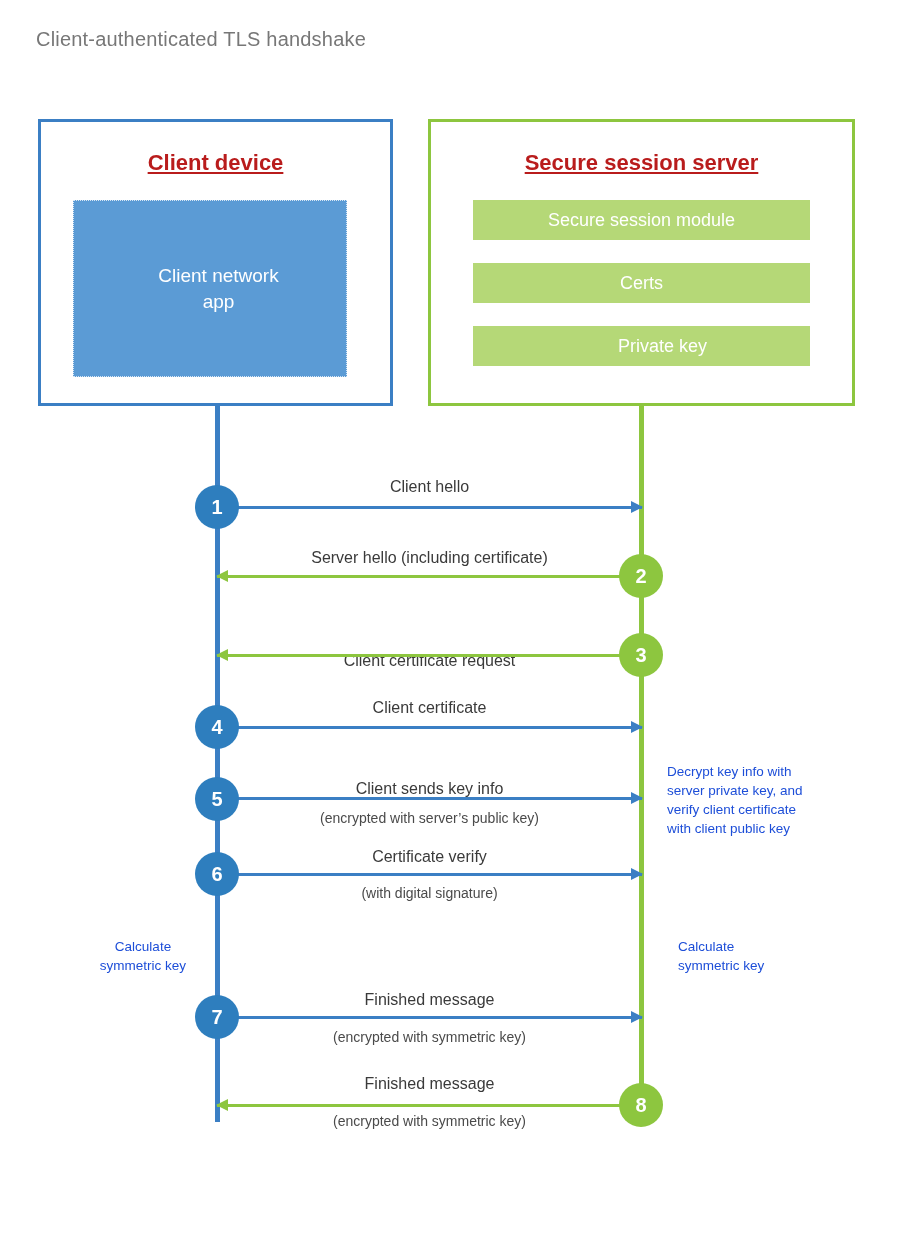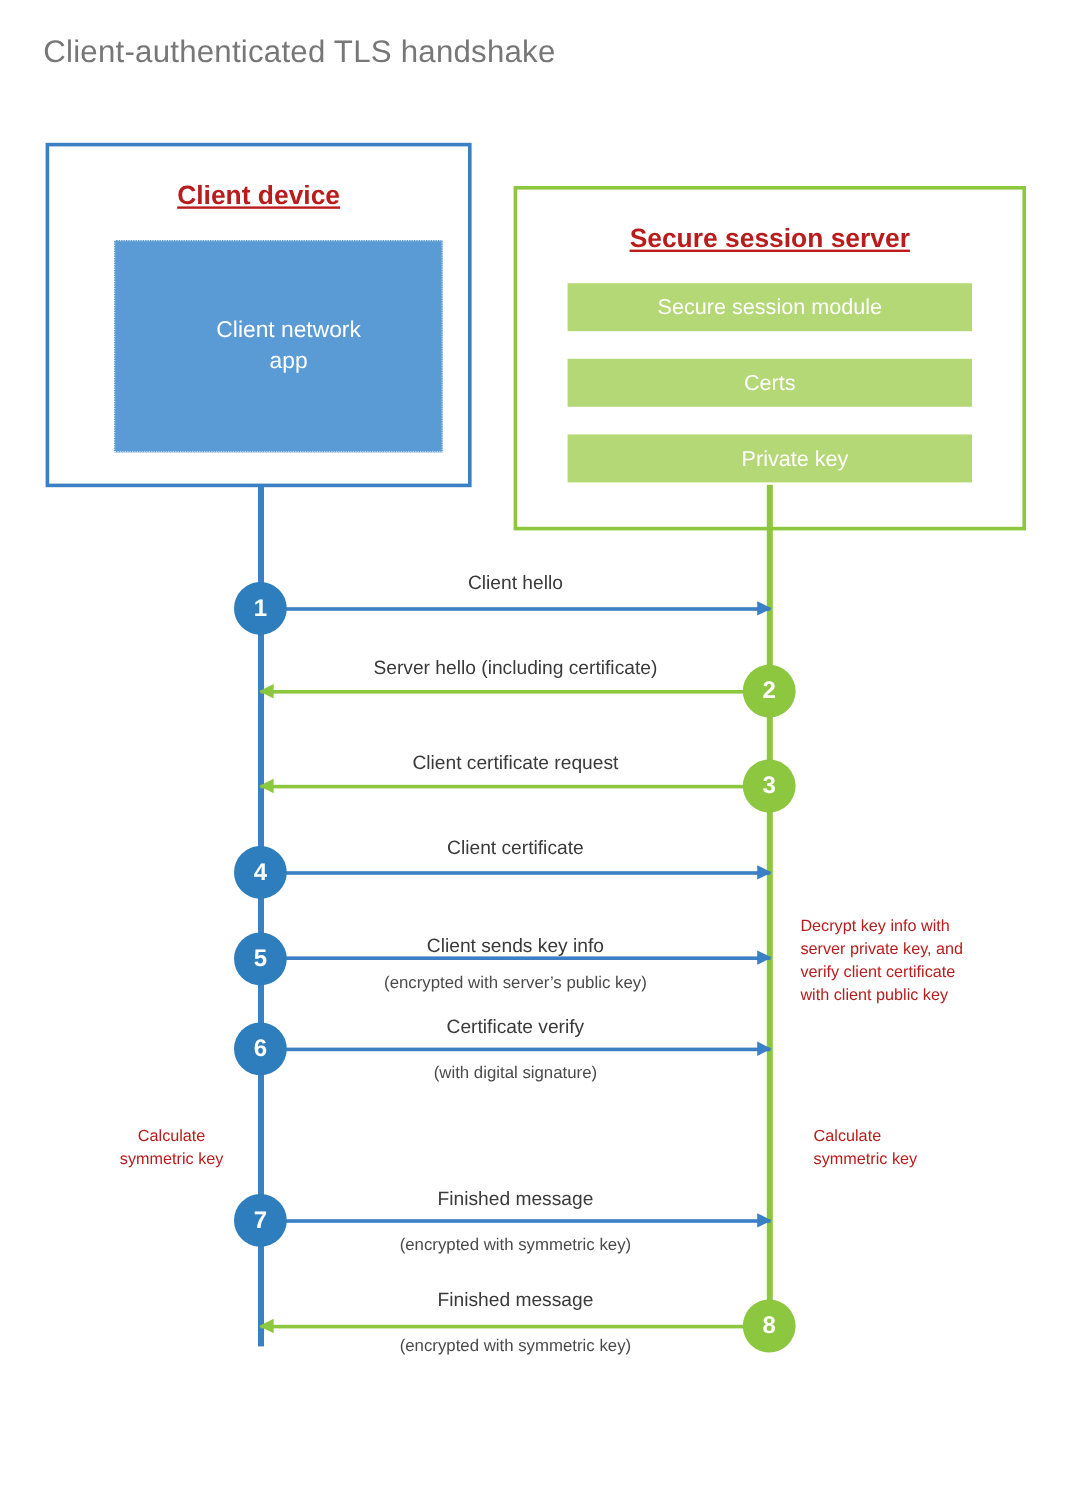--- a/index.html
+++ b/index.html
@@ -18,21 +18,21 @@
     height: 1256px;
     background: #ffffff;
     overflow: hidden;
   }
 
   
   .page-title {
     position: absolute;
     left: 36px;
     top: 28px;
-    font-size: 26px;
+    font-size: 20px;
     font-weight: 400;
     color: #777777;
     letter-spacing: 0.2px;
     white-space: nowrap;
   }
 
   
   .actor-box {
     position: absolute;
     background: #ffffff;
@@ -44,38 +44,37 @@
     width: 355px;
     height: 287px;
     border: 3px solid #3b7fc4;
   }
   #server-box {
     left: 428px;
     top: 119px;
     width: 427px;
     height: 287px;
     border: 3px solid #8dc63f;
-    margin-top: 36px;
   }
   .actor-title {
     position: absolute;
     left: 0;
     right: 0;
     top: 28px;
     text-align: center;
     font-size: 22px;
     font-weight: bold;
     color: #b91c1c;
     text-decoration: underline;
   }
 
   
   #client-app {
     position: absolute;
-    left: 54px;
+    left: 32px;
     top: 78px;
     width: 274px;
     height: 177px;
     background: #5b9bd5;
     border: 1px dotted #d8e7f5;
     box-sizing: border-box;
     display: flex;
     align-items: center;
     justify-content: center;
     color: #ffffff;
@@ -191,21 +190,21 @@
     font-size: 14px;
     color: #4a4a4a;
     white-space: nowrap;
   }
 
   
   .side-note {
     position: absolute;
     font-size: 13.5px;
     line-height: 1.42;
-    color: #b91c1c;
+    color: #1d4ed8;
     white-space: pre-line;
   }
   #note-decrypt {
     left: 667px;
     top: 762px;
     width: 190px;
   }
   #note-calc-client {
     left: 78px;
     top: 937px;
@@ -248,21 +247,21 @@
   </div>
   <div class="step-circle client" style="top:485px">1</div>
 
   <div class="arrow-label" style="top:549px">Server hello (including certificate)</div>
   <div class="arrow to-client" style="top:575px">
     <div class="shaft"></div>
     <div class="head"></div>
   </div>
   <div class="step-circle server" style="top:554px">2</div>
 
-  <div class="arrow-label" style="top:628px">Client certificate request</div>
+  <div class="arrow-label" style="top:652px">Client certificate request</div>
   <div class="arrow to-client" style="top:654px">
     <div class="shaft"></div>
     <div class="head"></div>
   </div>
   <div class="step-circle server" style="top:633px">3</div>
 
   <div class="arrow-label" style="top:699px">Client certificate</div>
   <div class="arrow to-server" style="top:726px">
     <div class="shaft"></div>
     <div class="head"></div>

